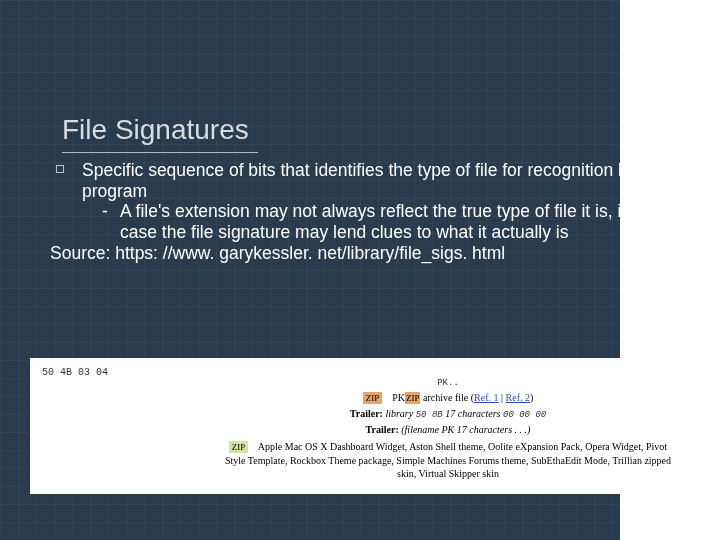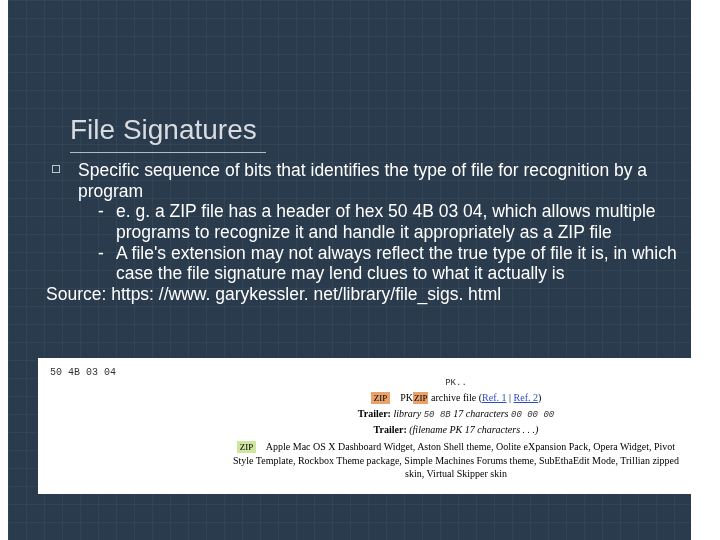--- a/index.html
+++ b/index.html
@@ -4,51 +4,50 @@
 <style>
   html, body {
     margin: 0;
     padding: 0;
     width: 720px;
     height: 540px;
     overflow: hidden;
     font-family: Arial, Helvetica, sans-serif;
   }
   .slide {
-    width: 683px;
+    width: 620px;
     height: 540px;
     background: #2a3b4d;
     background-image:
       linear-gradient(rgba(255,255,255,0.04) 1px, transparent 1px),
       linear-gradient(90deg, rgba(255,255,255,0.04) 1px, transparent 1px);
     background-size: 18px 18px;
     color: #fff;
     position: relative;
     box-sizing: border-box;
-    margin-left: 8px;
   }
   .title {
     position: absolute;
     left: 62px;
     top: 114px;
     font-size: 28px;
     font-weight: 400;
     color: #d8dce0;
   }
   .title-underline {
     position: absolute;
     left: 62px;
     top: 152px;
     width: 196px;
     height: 1px;
     background: rgba(216,220,224,0.8);
   }
   .content {
     position: absolute;
-    left: 38px;
+    left: 50px;
     top: 160px;
     width: 640px;
     color: #fff;
     font-size: 17.5px;
     line-height: 1.18;
   }
   .b1 {
     position: relative;
     padding-left: 32px;
     margin-bottom: 0;
@@ -145,23 +144,20 @@
 <div class="slide">
 
   <div class="title">File Signatures</div>
   <div class="title-underline"></div>
 
   <div class="content">
     <div class="b1">
       <span>Specific sequence of bits that identifies the type of file for recognition by a program</span>
     </div>
     <div class="b2">
-      <span>e. g. a ZIP file has a header of hex 50 4B 03 04, which allows multiple programs to recognize it and handle it appropriately as a ZIP file</span>
-    </div>
-    <div class="b2">
       <span>A file's extension may not always reflect the true type of file it is, in which case the file signature may lend clues to what it actually is</span>
     </div>
     <div class="source">Source: https: //www. garykessler. net/library/file_sigs. html</div>
   </div>
 
   <div class="figure">
     <div class="hexcode">50 4B 03 04</div>
 
     <div class="col2">
       <div class="rline">

